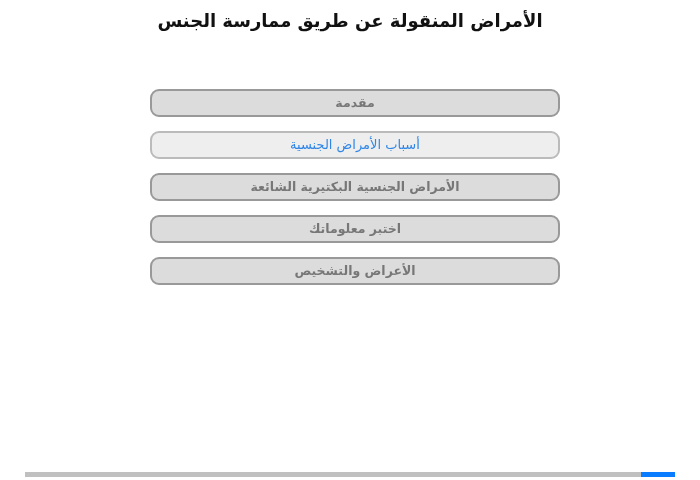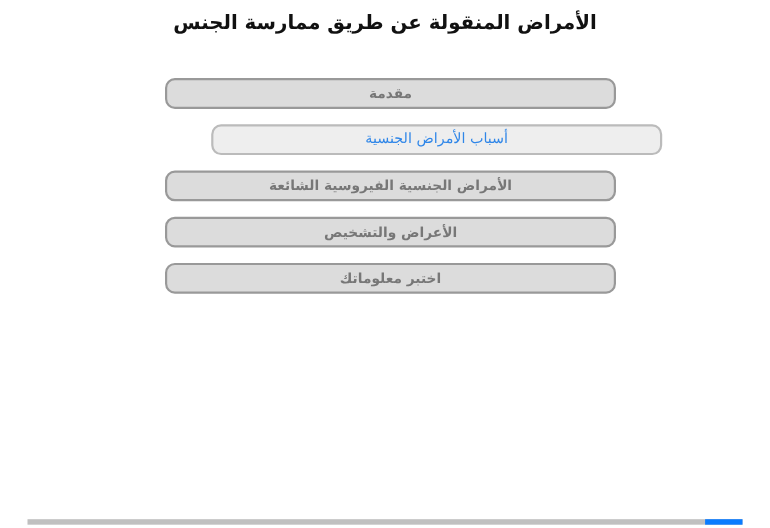--- a/index.html
+++ b/index.html
@@ -22,21 +22,21 @@
       text-align: center;
       font-size: 18px;
       font-weight: bold;
       color: #111111;
       direction: rtl;
       line-height: 26px;
     }
     .menu {
       position: absolute;
       left: 150px;
-      top: 71px;
+      top: 89px;
       width: 410px;
       margin: 0;
       padding: 0;
       list-style: none;
     }
     .menu-item {
       box-sizing: border-box;
       width: 410px;
       height: 28px;
       margin-bottom: 14px;
@@ -51,21 +51,20 @@
       direction: rtl;
       cursor: pointer;
       white-space: nowrap;
     }
     .menu-item.active {
       background: #eeeeee;
       border-color: #bbbbbb;
       color: #2f86e8;
       font-weight: normal;
       font-size: 13px;
-      margin-left: 42px;
     }
     .progress-track {
       position: absolute;
       left: 25px;
       top: 472px;
       width: 650px;
       height: 5px;
       background: #c0c0c0;
     }
     .progress-fill {
@@ -76,20 +75,20 @@
     }
   </style>
 </head>
 <body>
 
 <div class="page-title">الأمراض المنقولة عن طريق ممارسة الجنس</div>
 
 <ul class="menu">
   <li class="menu-item">مقدمة</li>
   <li class="menu-item active">أسباب الأمراض الجنسية</li>
-  <li class="menu-item">الأمراض الجنسية الفيروسية الشائعة</li>
+  <li class="menu-item">الأمراض الجنسية البكتيرية الشائعة</li>
+  <li class="menu-item">اختبر معلوماتك</li>
   <li class="menu-item">الأعراض والتشخيص</li>
-  <li class="menu-item">اختبر معلوماتك</li>
 </ul>
 
 <div class="progress-track" style="background: rgb(192, 192, 192);">
   <div class="progress-fill" id="progress-fill" style="left: 94.8%; width: 5.2%; background: rgb(10, 124, 255);"></div>
 </div>
 
 </body></html>

